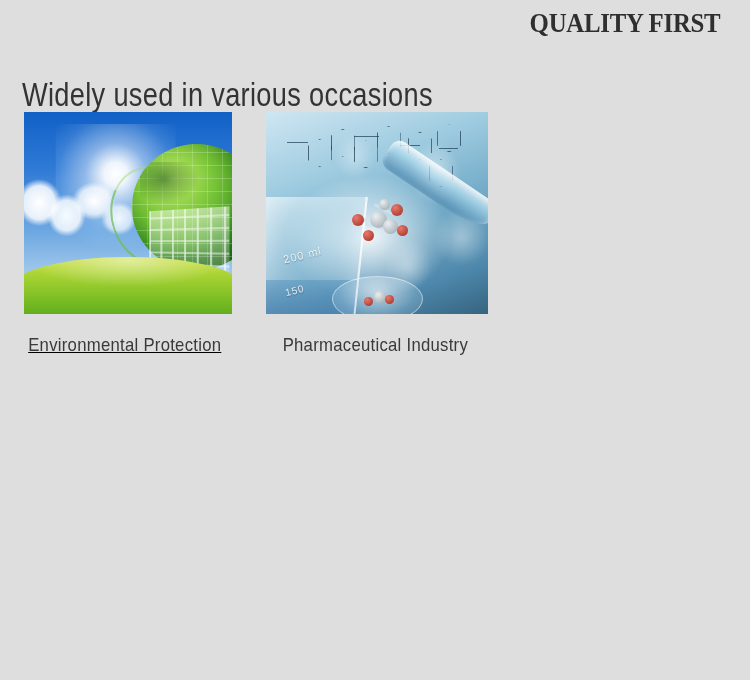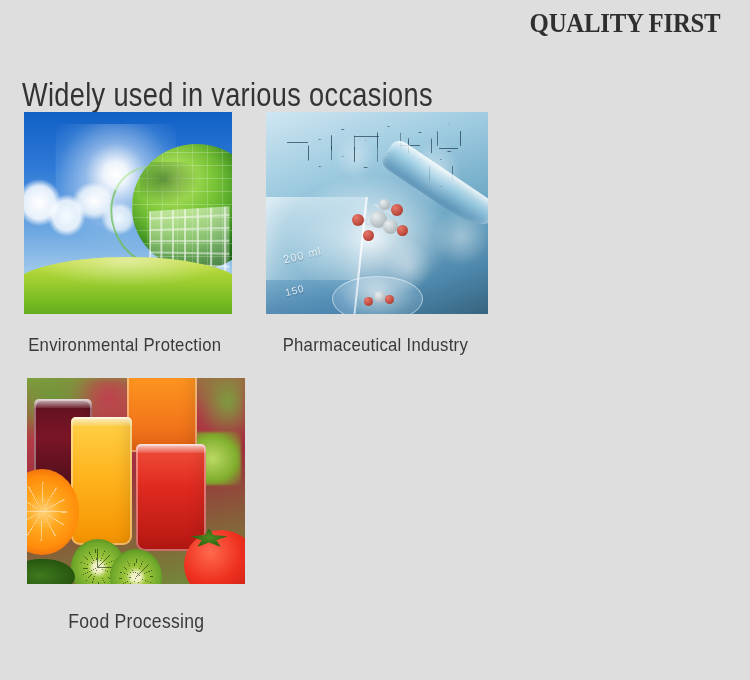--- a/index.html
+++ b/index.html
@@ -58,21 +58,21 @@
   .row {
     display: flex;
     width: 750px;
   }
   .cell {
     display: flex;
     flex-direction: column;
     align-items: center;
   }
   .cell.c0 { width: 250px; padding-left: 22px; box-sizing: border-box; }
-  .cell.c1 { width: 250px; }
+  .cell.c1 { width: 250px; text-decoration: underline; }
   .cell.c2 { width: 250px; }
 
   .thumb {
     width: 218px;
     height: 202px;
     overflow: hidden;
     position: relative;
     background: #cfd6dd;
   }
   .row2 .thumb { height: 206px; }
@@ -551,44 +551,18 @@
 
             <div class="pipette"></div>
           </div>
         </div>
         <div class="caption">Pharmaceutical Industry</div>
       </div>
     </div>
 
     <div class="row row2">
 
-      <div class="cell c0">
-        <div class="thumb">
-          <div class="art">
-            <div class="food-bg"></div>
-            <div class="food-blurtop"></div>
-            <div class="veg-green"></div>
-            <div class="glass g-dark">
-                <div class="g-rim"></div>
-              </div>
-            <div class="glass g-bigorange"></div>
-            <div class="glass g-orange">
-                <div class="g-rim"></div>
-              </div>
-            <div class="glass g-red">
-                <div class="g-rim"></div>
-              </div>
-            <div class="orange-half"></div>
-            <div class="kiwi k1"></div>
-            <div class="kiwi k2"></div>
-            <div class="tomato"></div>
-            <div class="tomato-stem"></div>
-            <div class="food-leaf"></div>
-          </div>
-        </div>
-        <div class="caption">Food Processing</div>
-      </div>
 
 
     </div>
 
   </div>
 </div>
 
 </body></html>

